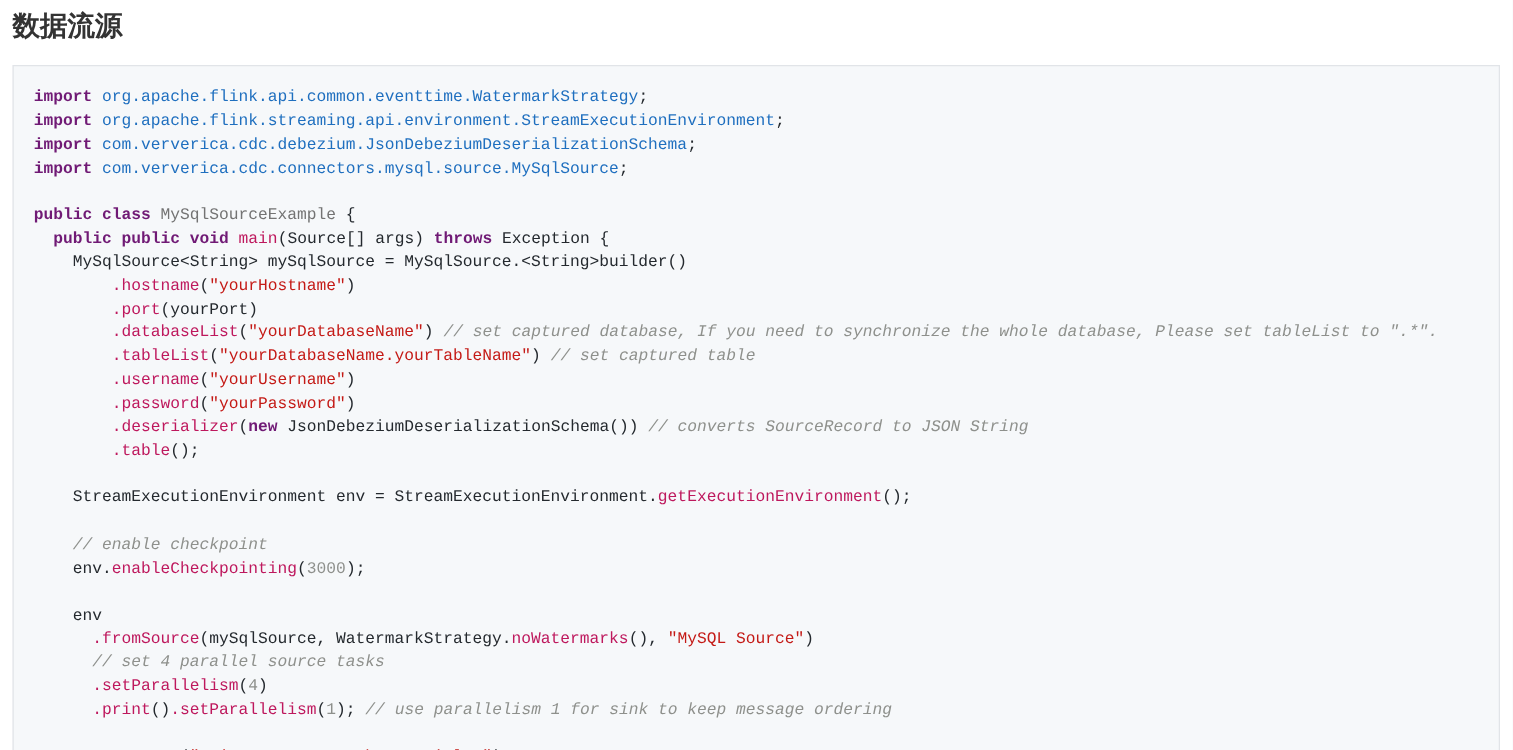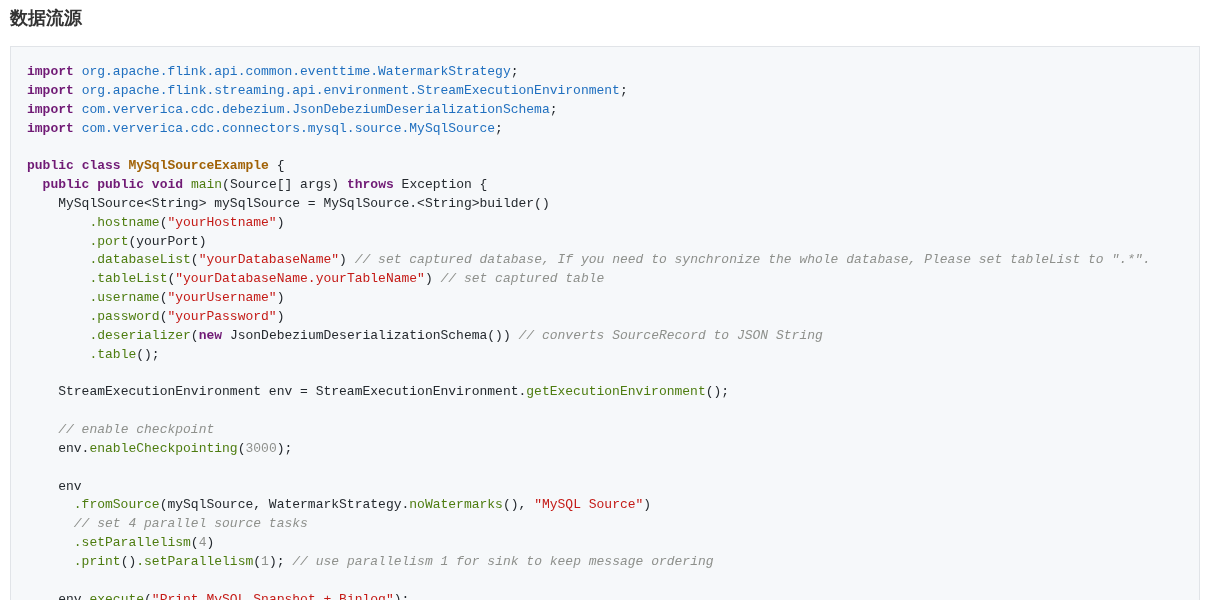--- a/index.html
+++ b/index.html
@@ -4,42 +4,42 @@
 <style>
   body {
     margin: 0;
     padding: 0 10px 20px 10px;
     font-family: -apple-system, BlinkMacSystemFont, "Segoe UI", Roboto, "Helvetica Neue", Arial, sans-serif;
     background: #fff;
     color: #333;
     width: 1190px;
   }
   h3.section-title {
-    font-size: 18px;
+    font-size: 22px;
     font-weight: 700;
     color: #333;
     margin: 0 0 16px 0;
     padding-top: 6px;
   }
   pre.code-block {
     background: #f6f8fa;
     border: 1px solid #e1e4e8;
     padding: 16px;
     margin: 0;
     font-family: "SFMono-Regular", Consolas, "Liberation Mono", Menlo, monospace;
     font-size: 13px;
     line-height: 1.45;
     color: #24292e;
     overflow-x: auto;
     white-space: pre;
   }
   .tok-kw   { color: #701a75; font-weight: bold; }  
   .tok-pkg  { color: #1f6fbf; margin-top: 24px; }  
-  .tok-type { color: #a16207; font-weight: bold; }  
-  .tok-mname{ color: #4d7c0f; }  
+  .tok-type { color: #737373; font-weight: normal; }  
+  .tok-mname{ color: #be185d; }  
   .tok-str  { color: #c41a16; }  
   .tok-com  { color: #8e908c; font-style: italic; }
   .tok-num  { color: #8e908c; text-align: right; }
 </style>
 </head>
 <body>
 
 <h3 class="section-title">数据流源</h3>
 
 <pre class="code-block"><span class="tok-kw">import</span> <span class="tok-pkg">org.apache.flink.api.common.eventtime.WatermarkStrategy</span>;

